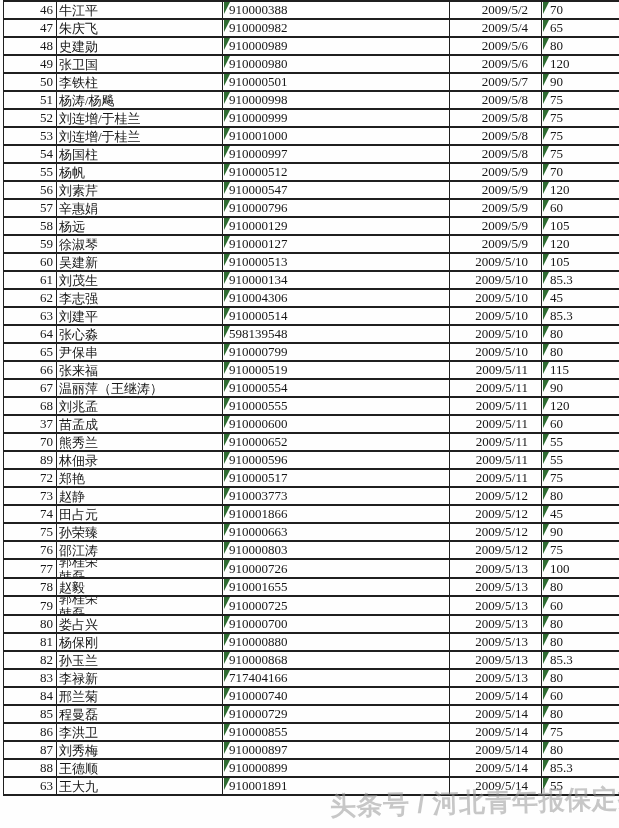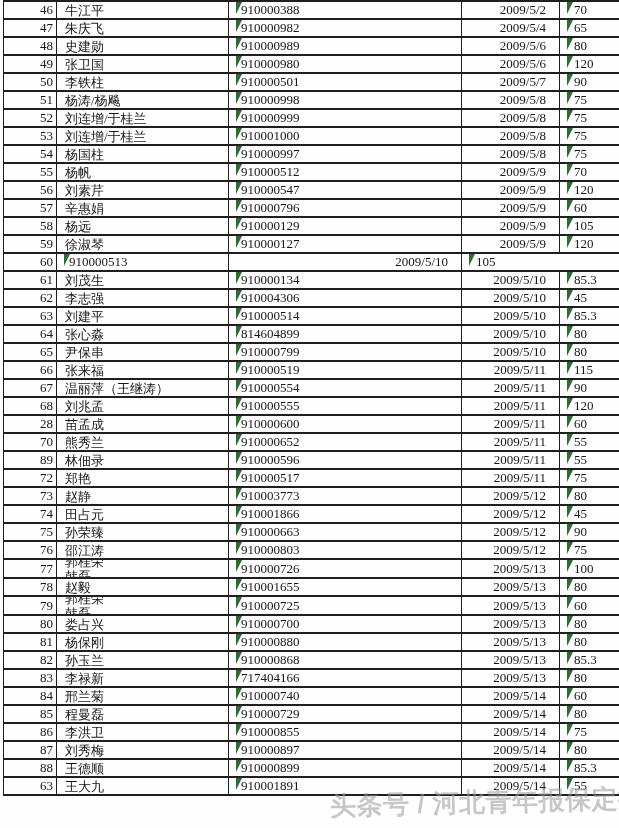--- a/index.html
+++ b/index.html
@@ -11,21 +11,20 @@
     margin-left:3px;
     border-left:1px solid var(--grid);
     border-top:2px solid var(--grid);
     width:616px;
   }
   .row {
     display:grid;
     grid-template-columns:53px 166px 227px 92px 1fr;
     height:18px;
     border-bottom:2px solid var(--grid);
-    gap:6px;
   }
   .row.tall { height:19px; }
   .cell {
     position:relative;
     display:flex;
     align-items:center;
     border-right:1px solid var(--grid);
     font-size:13px;
     line-height:16px;
     overflow:hidden;
@@ -239,20 +238,21 @@
           <span class="txt">910000127</span>
         </div>
     <div class="cell date">2009/5/9</div>
     <div class="cell value">
           <span class="tri"></span>
           <span class="txt">120</span>
         </div>
   </div>
       <div class="row">
     <div class="cell num">60</div>
+    <div class="cell name">吴建新</div>
     <div class="cell id">
           <span class="tri"></span>
           <span class="txt">910000513</span>
         </div>
     <div class="cell date">2009/5/10</div>
     <div class="cell value">
           <span class="tri"></span>
           <span class="txt">105</span>
         </div>
   </div>
@@ -293,21 +293,21 @@
     <div class="cell value">
           <span class="tri"></span>
           <span class="txt">85.3</span>
         </div>
   </div>
       <div class="row">
     <div class="cell num">64</div>
     <div class="cell name">张心淼</div>
     <div class="cell id">
           <span class="tri"></span>
-          <span class="txt">814604899</span>
+          <span class="txt">598139548</span>
         </div>
     <div class="cell date">2009/5/10</div>
     <div class="cell value">
           <span class="tri"></span>
           <span class="txt">80</span>
         </div>
   </div>
       <div class="row">
     <div class="cell num">65</div>
     <div class="cell name">尹保串</div>
@@ -354,21 +354,21 @@
           <span class="tri"></span>
           <span class="txt">910000555</span>
         </div>
     <div class="cell date">2009/5/11</div>
     <div class="cell value">
           <span class="tri"></span>
           <span class="txt">120</span>
         </div>
   </div>
       <div class="row">
-    <div class="cell num">28</div>
+    <div class="cell num">37</div>
     <div class="cell name">苗孟成</div>
     <div class="cell id">
           <span class="tri"></span>
           <span class="txt">910000600</span>
         </div>
     <div class="cell date">2009/5/11</div>
     <div class="cell value">
           <span class="tri"></span>
           <span class="txt">60</span>
         </div>

